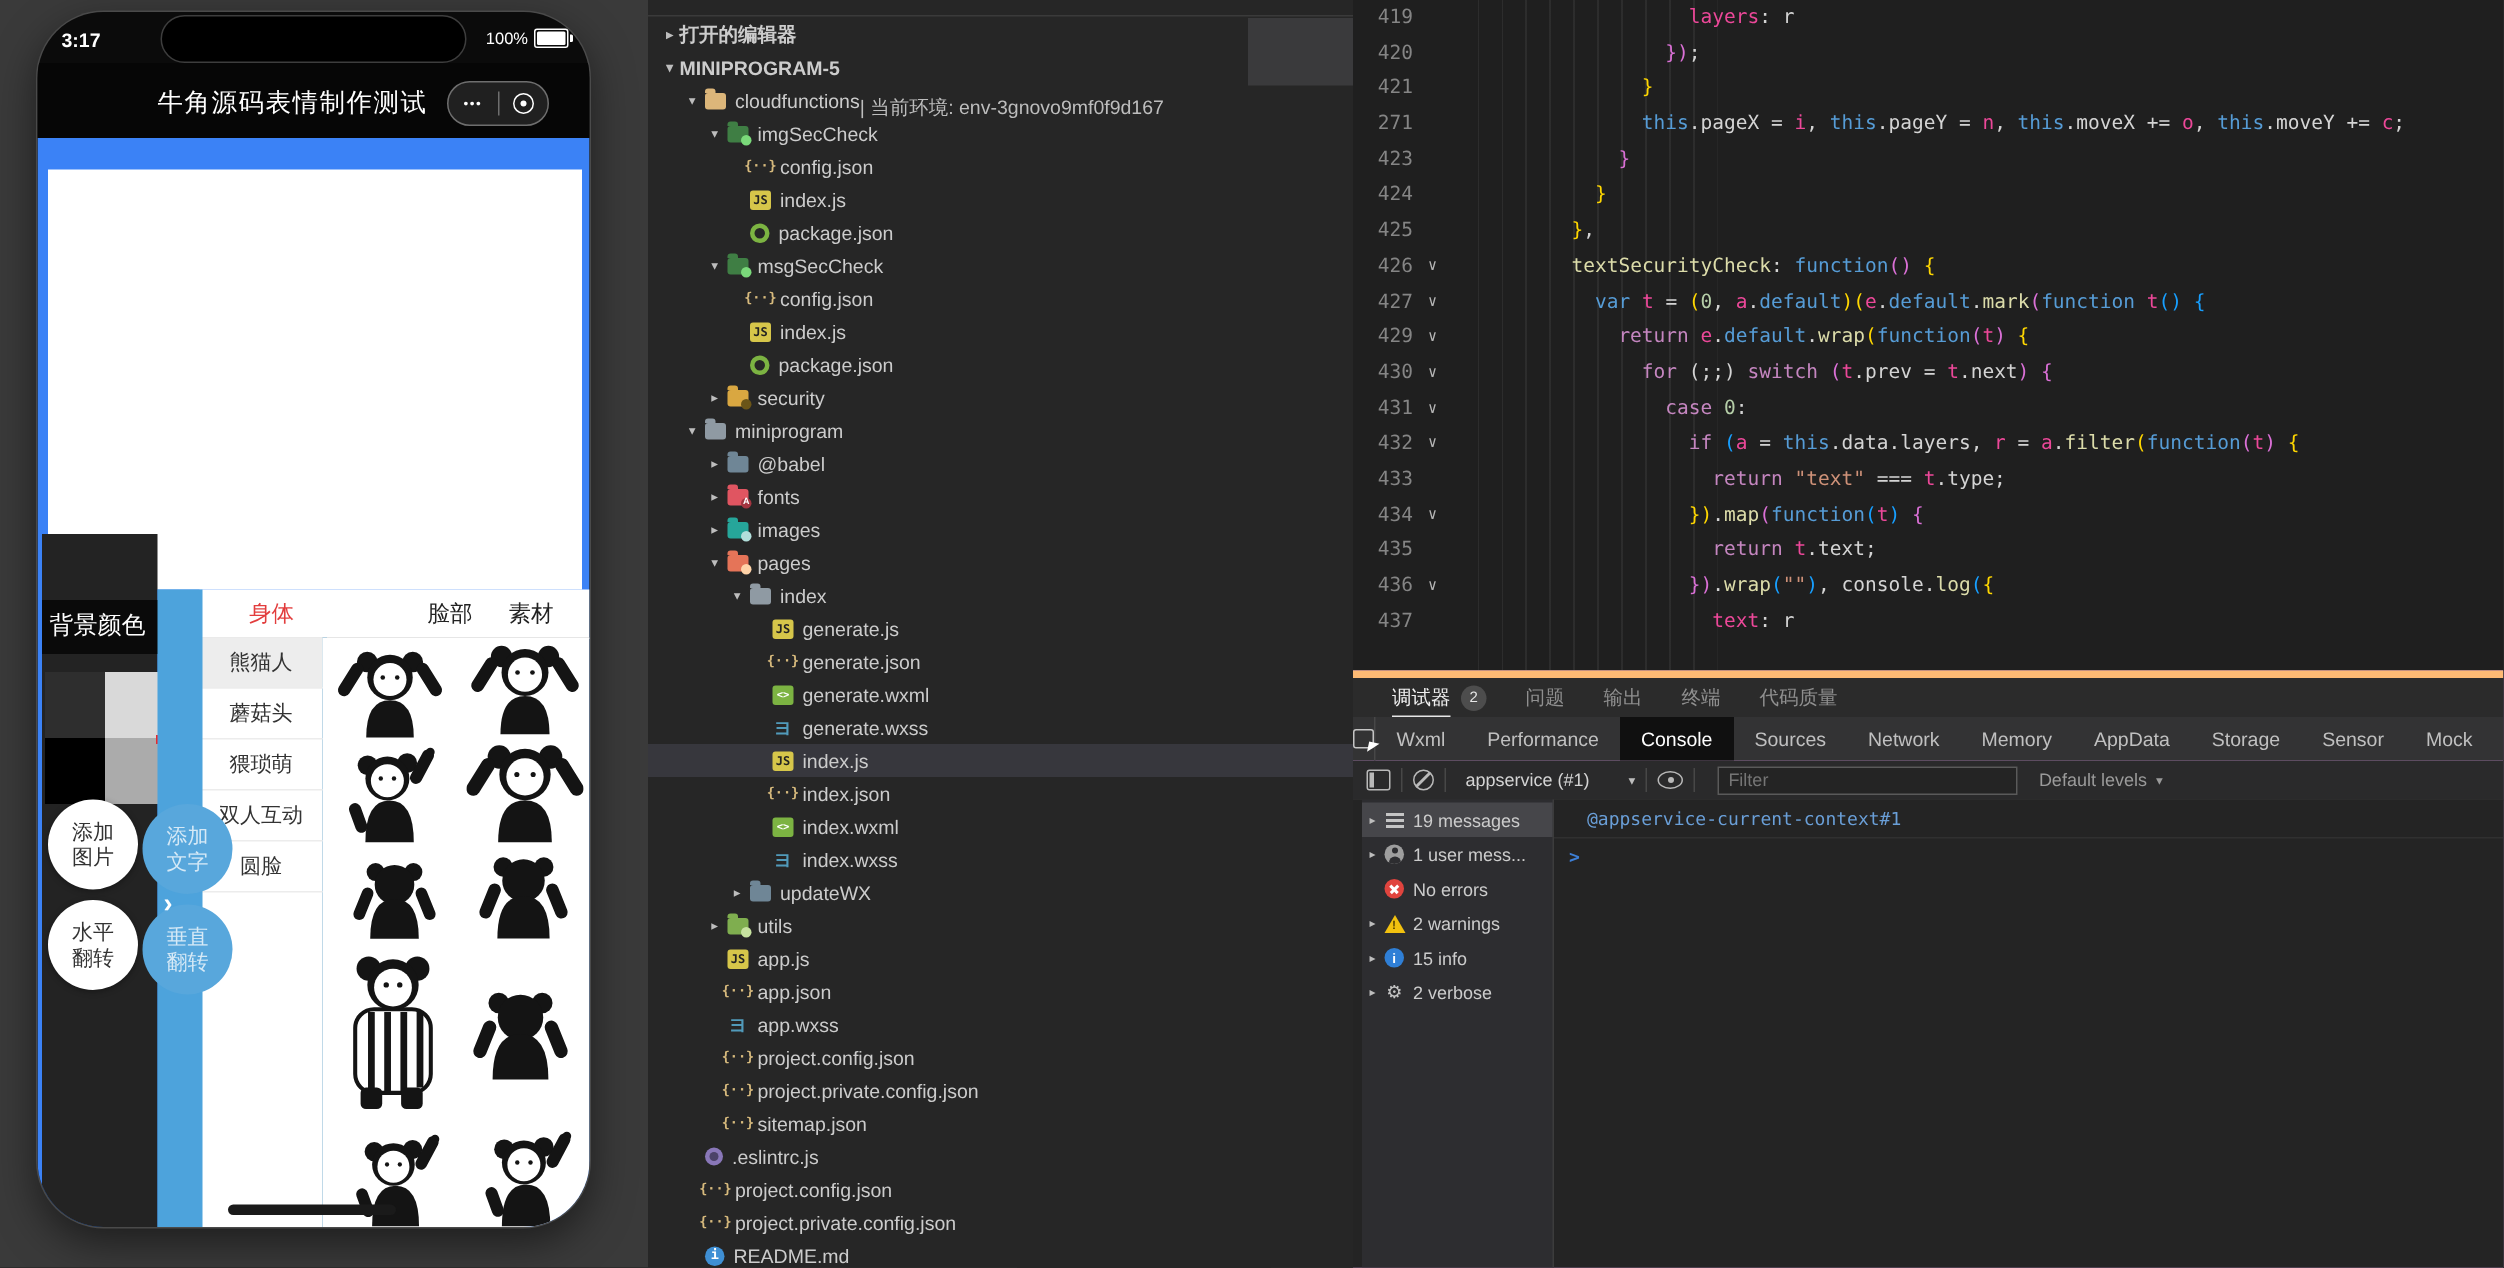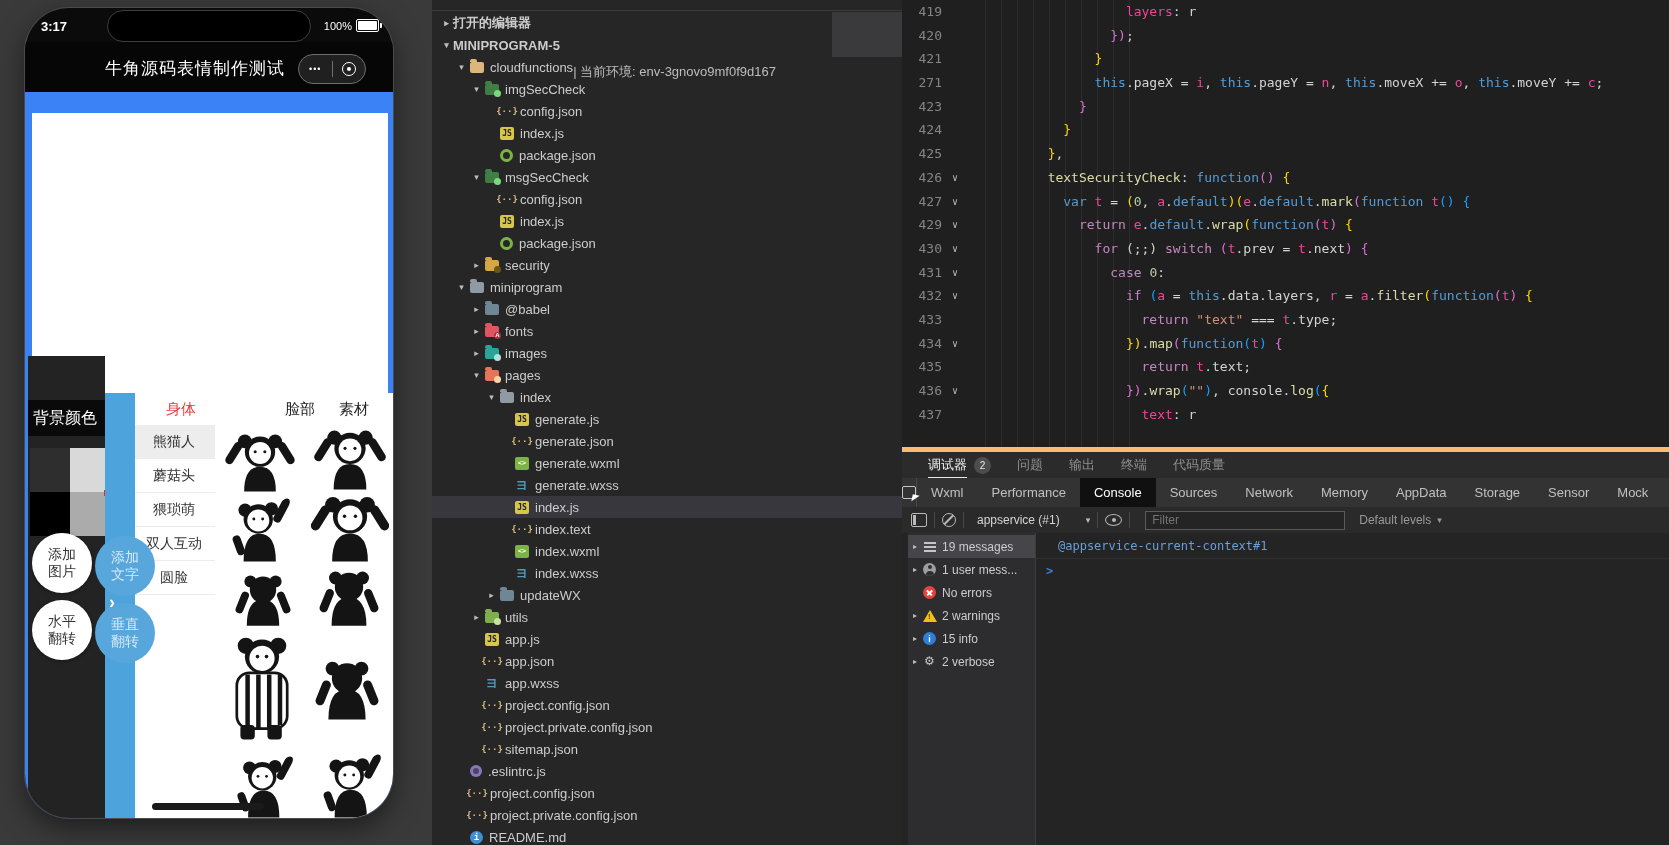--- a/index.html
+++ b/index.html
@@ -469,21 +469,21 @@
           <span class="tlabel">generate.wxss</span>
         </div>
         <div class="trow sel" style="padding-left: 68px;">
           <span class="tarrow"></span>
           <span class="fi fi-js">JS</span>
           <span class="tlabel">index.js</span>
         </div>
         <div class="trow" style="padding-left: 68px;">
           <span class="tarrow"></span>
           <span class="fi fi-json">{··}</span>
-          <span class="tlabel">index.text</span>
+          <span class="tlabel">index.json</span>
         </div>
         <div class="trow" style="padding-left: 68px;">
           <span class="tarrow"></span>
           <span class="fi fi-wxml">&lt;&gt;</span>
           <span class="tlabel">index.wxml</span>
         </div>
         <div class="trow" style="padding-left: 68px;">
           <span class="tarrow"></span>
           <span class="fi fi-wxss">ヨ</span>
           <span class="tlabel">index.wxss</span>

